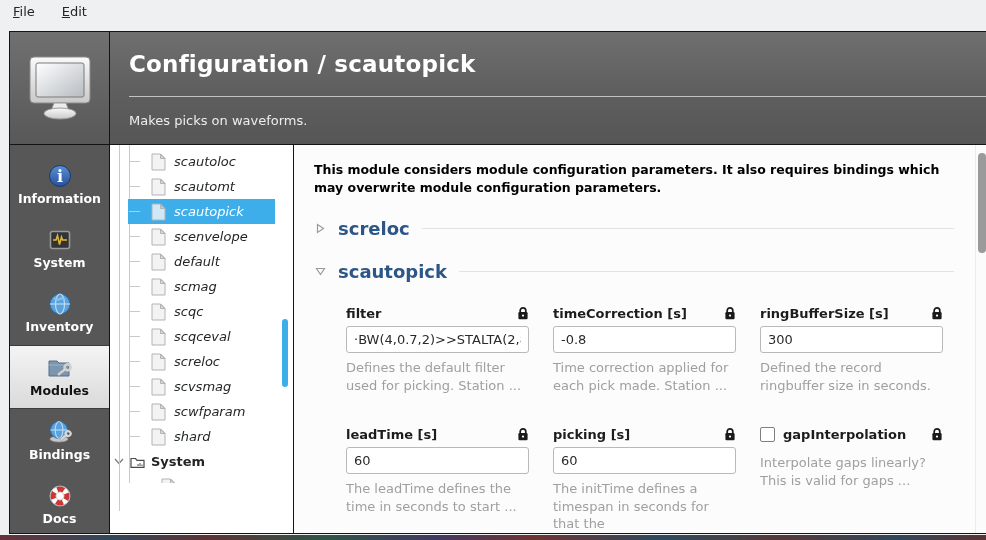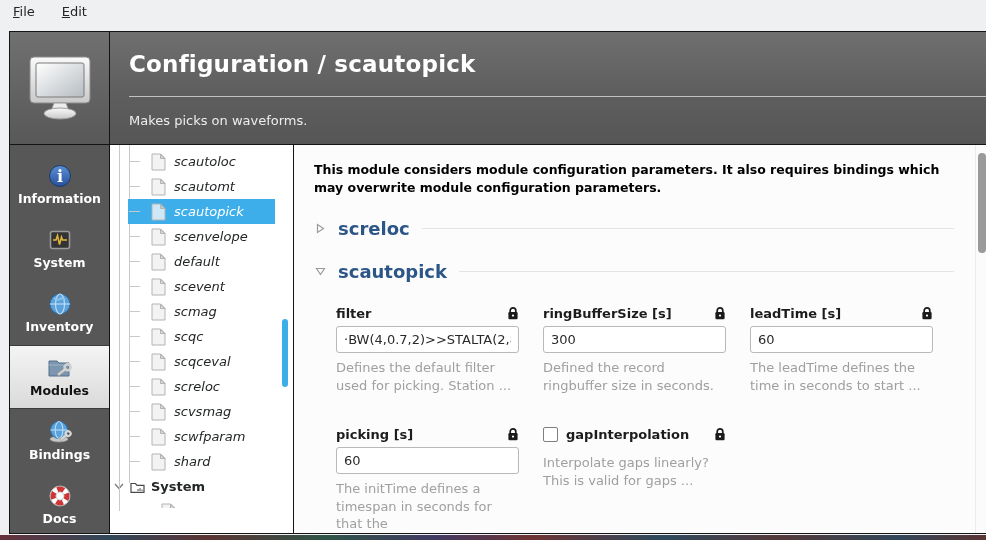--- a/index.html
+++ b/index.html
@@ -62,21 +62,21 @@
   .vscroll { position:absolute; top:0; right:0; width:13px; height:100%;
              background:#fbfbfb; border-left:1px solid #ececec; }
   .vthumb { position:absolute; top:8px; left:2px; width:8px; height:100px;
             background:#9a9a9a; border-radius:4px; }
   .notice { color:#000000; font-weight:bold; font-size:12.5px; line-height:1.45;
             max-width:680px; margin-bottom:13px; }
   .section { display:flex; align-items:center; gap:12px; height:36px; margin-top:7px; }
   .tri { display:flex; width:12px; justify-content:center; }
   .sec-label { color:#2c5687; font-weight:bold; font-size:18px; white-space:nowrap; }
   .sec-rule { flex:1; height:1px; background:#e3e3e3; }
-  .grid { margin-left:22px; margin-top:16px; display:grid;
+  .grid { margin-left:32px; margin-top:16px; display:grid;
           grid-template-columns:183px 183px 183px; column-gap:24px; row-gap:32px; }
   .flabel-row { display:flex; justify-content:space-between; align-items:center;
                 font-size:13px; font-weight:bold; color:#1c1c1c; margin-bottom:5px; height:16px; }
   .flabel-left { display:flex; align-items:center; gap:8px; }
   .finput { width:100%; height:27px; border:1px solid #b9b9b9; border-radius:3px;
             padding:0 7px; font-size:13px; color:#2a2a2a; background:#fff;
             font-family:"DejaVu Sans", sans-serif; }
   .fdesc { margin-top:6px; font-size:13px; color:#9f9f9f; line-height:1.35; }
   .cb { width:15px; height:15px; border:1px solid #7f7f7f; border-radius:2px; background:#fff; flex:0 0 auto; }
   .cb-desc { margin-top:12px; }
@@ -246,28 +246,20 @@
             </svg>
           </span>
         <span>default</span>
       </div>
       <div class="trow">
         <span class="ticon">
             <svg width="15" height="18" viewBox="0 0 15 18">
               <use href="#doc"></use>
             </svg>
           </span>
-        <span>scevent</span>
-      </div>
-      <div class="trow">
-        <span class="ticon">
-            <svg width="15" height="18" viewBox="0 0 15 18">
-              <use href="#doc"></use>
-            </svg>
-          </span>
         <span>scmag</span>
       </div>
       <div class="trow">
         <span class="ticon">
             <svg width="15" height="18" viewBox="0 0 15 18">
               <use href="#doc"></use>
             </svg>
           </span>
         <span>scqc</span>
       </div>
@@ -365,20 +357,30 @@
           <div class="flabel-row">
             <span>filter</span>
             <svg width="12" height="14" viewBox="0 0 12 14">
                 <use href="#lock"></use>
               </svg>
           </div>
           <input class="finput" value="·BW(4,0.7,2)&gt;&gt;STALTA(2,80)&quot;" style="">
           <div class="fdesc">Defines the default filter used for picking. Station ...</div>
         </div>
 
+        <div class="field">
+          <div class="flabel-row">
+            <span>timeCorrection [s]</span>
+            <svg width="12" height="14" viewBox="0 0 12 14">
+                <use href="#lock"></use>
+              </svg>
+          </div>
+          <input class="finput" value="-0.8" style="">
+          <div class="fdesc">Time correction applied for each pick made. Station ...</div>
+        </div>
 
         <div class="field">
           <div class="flabel-row">
             <span>ringBufferSize [s]</span>
             <svg width="12" height="14" viewBox="0 0 12 14">
                 <use href="#lock"></use>
               </svg>
           </div>
           <input class="finput" value="300" style="">
           <div class="fdesc">Defined the record ringbuffer size in seconds.</div>

